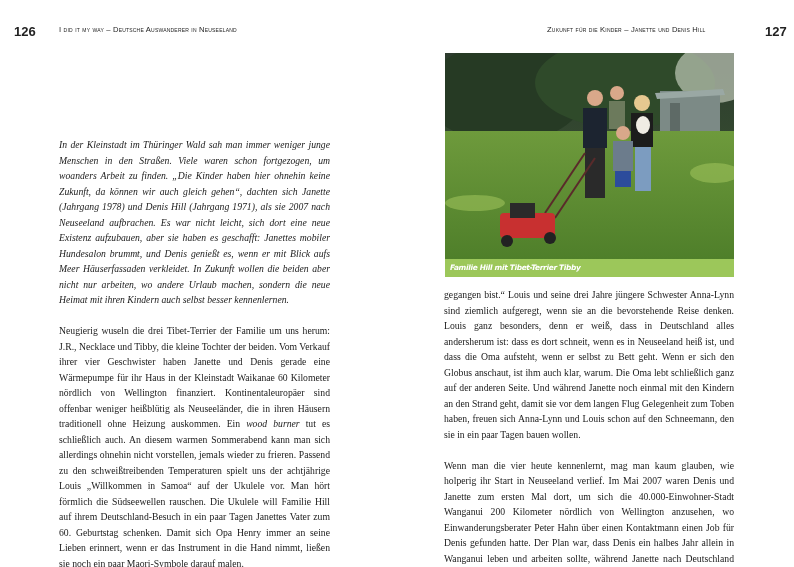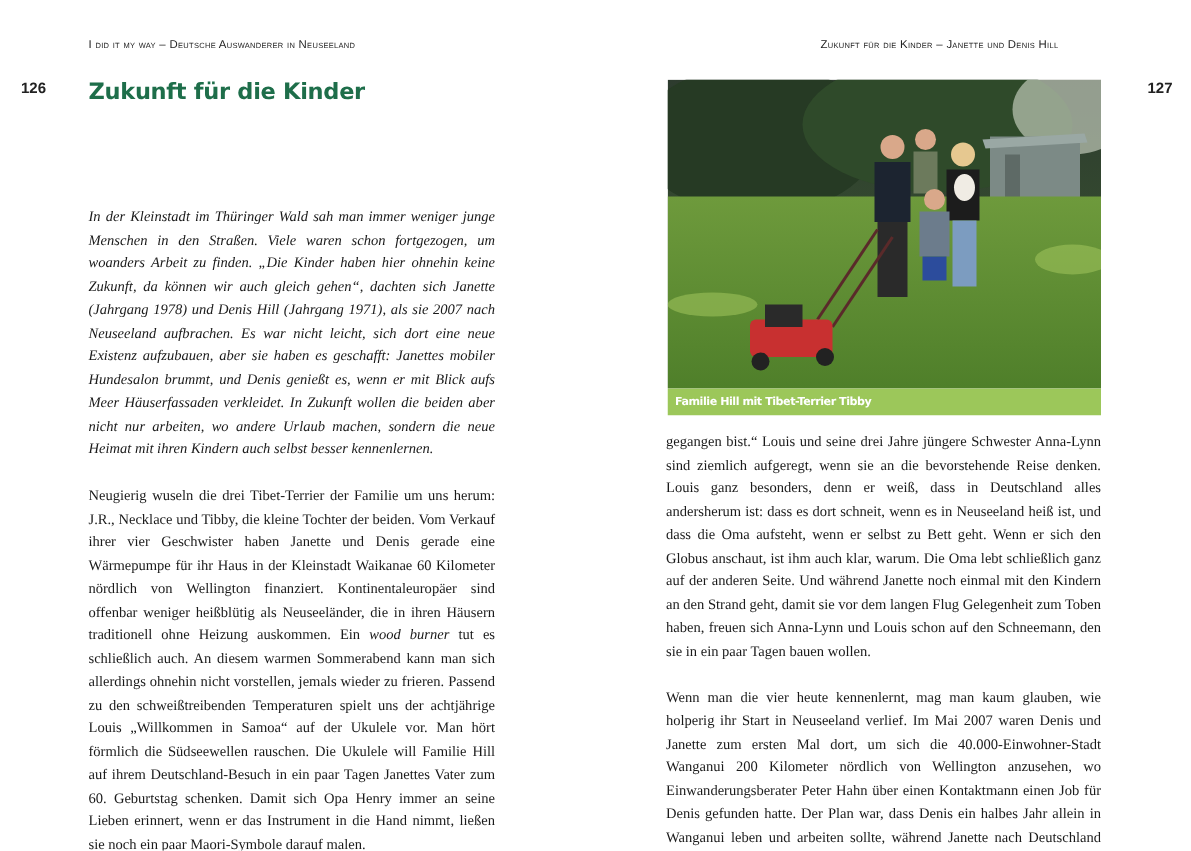--- a/index.html
+++ b/index.html
@@ -1,39 +1,38 @@
 <!DOCTYPE html>
 <html><head>
 <meta charset="utf-8">
 <style>
   html, body { margin: 0; padding: 0; background: #ffffff; }
   body { width: 794px; height: 567px; position: relative; overflow: hidden; font-family: "Liberation Serif", serif; color: #1a1a1a; }
   .page { position: absolute; top: 0; height: 567px; }
   .page-left { left: 0; width: 397px; }
   .page-right { left: 397px; width: 397px; }
-  .pnum { position: absolute; top: 24px; font-family: "Liberation Sans", sans-serif; font-weight: bold; font-size: 10px; color: #222; margin-top: 30px; }
+  .pnum { position: absolute; top: 24px; font-family: "Liberation Sans", sans-serif; font-weight: bold; font-size: 13px; color: #222; }
   .runhead { position: absolute; top: 25px; font-family: "Liberation Sans", sans-serif; font-size: 7.6px; letter-spacing: 0.2px; color: #222; font-variant: small-caps; text-transform: none; white-space: nowrap; text-align: right; }
   .title { position: absolute; left: 59px; top: 52px; font-family: "DejaVu Sans", sans-serif; font-size: 15px; font-weight: bold; color: #1e6e4a; letter-spacing: -0.2px; }
   .subtitle { position: absolute; left: 59px; top: 92px; font-family: "DejaVu Sans", sans-serif; font-size: 11.2px; font-weight: bold; color: #7ab03c; letter-spacing: -0.2px; }
   .text { position: absolute; font-size: 9.7px; line-height: 15.5px; text-align: justify; color: #1a1a1a; }
   .text p { margin: 0 0 15.5px 0; font-family: Liberation Serif, serif; }
   .intro { font-style: italic; }
   .left-col { left: 59px; width: 271px; top: 137px; }
   .right-col { left: 47px; width: 290px; top: 287px; }
-  .photo { position: absolute; left: 48px; top: 53px; width: 289px; height: 224px; overflow: hidden; }
+  .photo { position: absolute; left: 48px; top: 53px; width: 289px; height: 224px; overflow: hidden; font-style: italic; }
   .photo svg { display: block; }
   .caption { position: absolute; left: 0; bottom: 0; width: 100%; height: 18px; background: #9cc75a; color: #ffffff; font-family: "DejaVu Sans", sans-serif; font-size: 7.4px; font-weight: bold; line-height: 18px; padding-left: 5px; box-sizing: border-box; letter-spacing: -0.3px; }
 </style>
 </head>
 <body>
 
 <div class="page page-left">
   <div class="pnum" style="left:14px;">126</div>
   <div class="runhead" style="left:59px;">I did it my way – Deutsche Auswanderer in Neuseeland</div>
-  <div class="title">Zukunft für die Kinder</div>
   <div class="text left-col">
     <p class="intro">In der Kleinstadt im Thüringer Wald sah man immer weniger junge Menschen in den Straßen. Viele waren schon fortgezogen, um woanders Arbeit zu finden. „Die Kinder haben hier ohnehin keine Zukunft, da können wir auch gleich gehen“, dachten sich Janette (Jahrgang 1978) und Denis Hill (Jahrgang 1971), als sie 2007 nach Neuseeland aufbrachen. Es war nicht leicht, sich dort eine neue Existenz aufzubauen, aber sie haben es geschafft: Janettes mobiler Hundesalon brummt, und Denis genießt es, wenn er mit Blick aufs Meer Häuserfassaden verkleidet. In Zukunft wollen die beiden aber nicht nur arbeiten, wo andere Urlaub machen, sondern die neue Heimat mit ihren Kindern auch selbst besser kennenlernen.</p>
     <p><span>Neugierig wuseln die drei Tibet-Terrier der Familie um uns herum: J.R., Necklace und Tibby, die kleine Tochter der beiden. Vom Verkauf ihrer vier Geschwister haben Janette und Denis gerade eine Wärmepumpe für ihr Haus in der Kleinstadt Waikanae 60 Kilometer nördlich von Wellington finanziert. Kontinentaleuropäer sind offenbar weniger heißblütig als Neuseeländer, die in ihren Häusern traditionell ohne Heizung auskommen. Ein </span><em>wood burner</em><span> tut es schließlich auch. An diesem warmen Sommerabend kann man sich allerdings ohnehin nicht vorstellen, jemals wieder zu frieren. Passend zu den schweißtreibenden Temperaturen spielt uns der achtjährige Louis „Willkommen in Samoa“ auf der Ukulele vor. Man hört förmlich die Südseewellen rauschen. Die Ukulele will Familie Hill auf ihrem Deutschland-Besuch in ein paar Tagen Janettes Vater zum 60. Geburtstag schenken. Damit sich Opa Henry immer an seine Lieben erinnert, wenn er das Instrument in die Hand nimmt, ließen sie noch ein paar Maori-Symbole darauf malen.</span></p>
 
   </div>
 </div>
 
 <div class="page page-right">
   <div class="runhead" style="left:150px;">Zukunft für die Kinder – Janette und Denis Hill</div>
   <div class="pnum" style="left:368px;">127</div>

